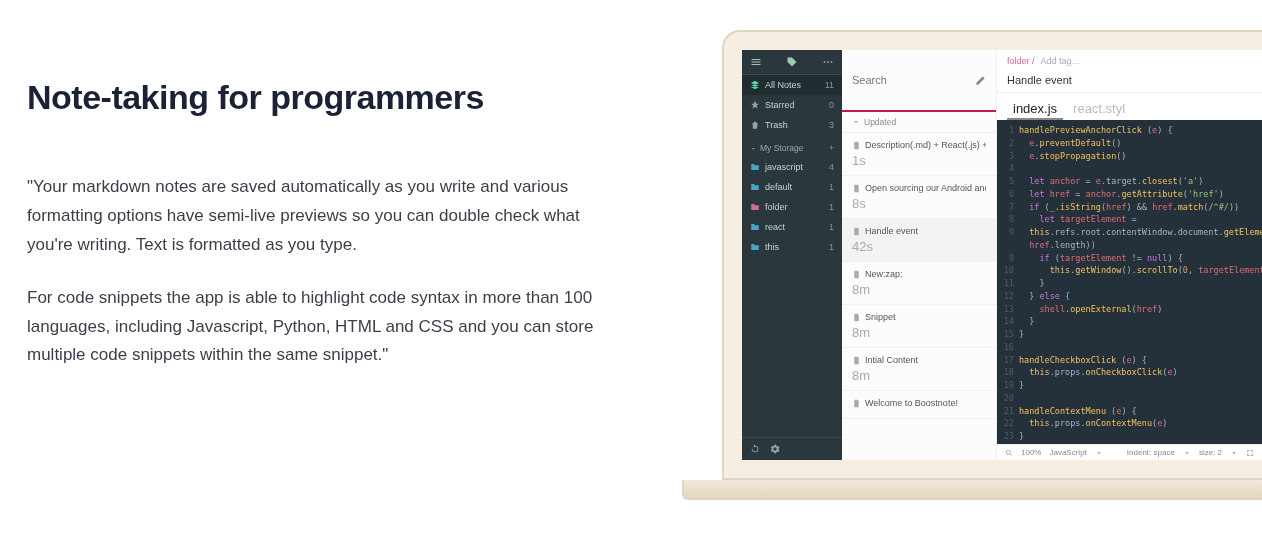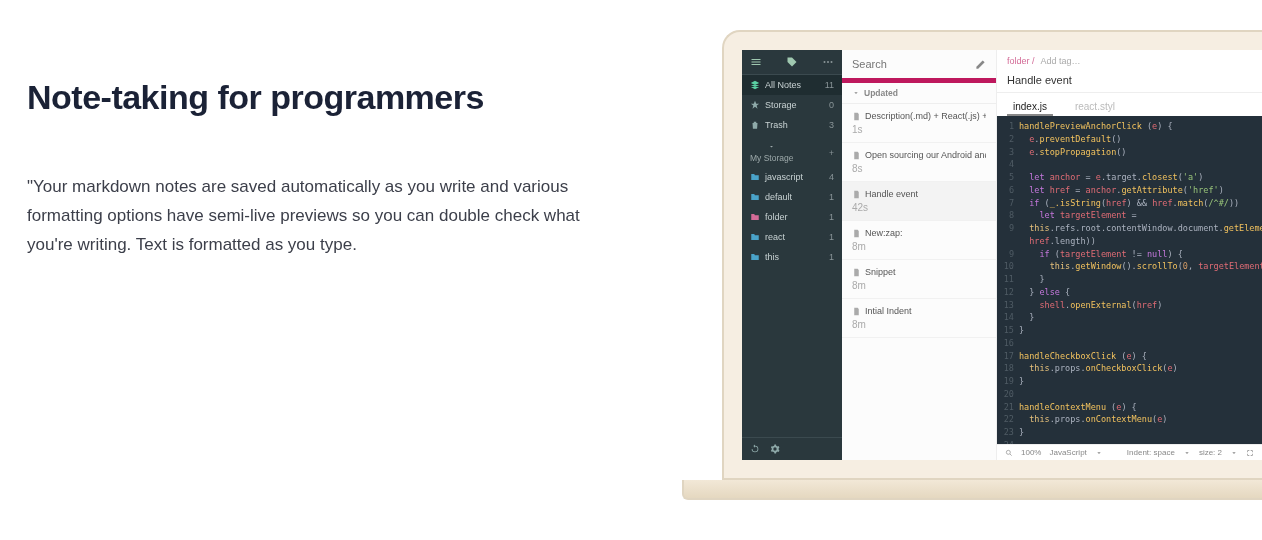--- a/index.html
+++ b/index.html
@@ -29,39 +29,39 @@
 .sb-row .cnt { color:#8a9598; }
 .sb-sect { display:flex; align-items:center; justify-content:space-between; padding:8px 8px 4px; color:#9da9aa; font-size:8.5px;}
 .sb-sect .plus { color:#8a9598; }
 .folder svg { fill:#4aa3c9; }
 .folder.pink svg { fill:#d36b97; }
 .sb-footer { margin-top:auto; display:flex; gap:10px; padding:6px 8px; border-top:1px solid #3b4a4f;}
 .sb-footer svg { width:10px; height:10px; fill:#8ea9a9; }
 
 
 .nlist { width:155px; background:#fcfcfc; border-right:1px solid #eee; display:flex; flex-direction:column; }
-.search { display:flex; align-items:center; justify-content:space-between; padding:8px 10px; border-bottom:5px solid #be185d; }
+.search { display:flex; align-items:center; justify-content:space-between; padding:24px 10px; border-bottom:2px solid #be185d; }
 .search input { border:none; font-size:11px; color:#444; background:transparent; width:100px; outline:none; }
 .search svg { width:11px; height:11px; fill:#888; }
-.sort { display:flex; align-items:center; gap:4px; padding:5px 10px; color:#888; font-size:8.5px; border-bottom:1px solid #eee;font-weight:bold;}
+.sort { display:flex; align-items:center; gap:4px; padding:5px 10px; color:#888; font-size:8.5px; border-bottom:1px solid #eee;}
 .sort svg { width:8px; height:8px; fill:#888; }
 .nitem { padding:7px 10px; border-bottom:1px solid #f1f1f1; cursor:pointer; }
 .nitem.sel { background:#f3f3f3; }
 .nitem .ti { display:flex; align-items:center; gap:4px; color:#555; font-size:9px; margin-bottom:3px; white-space:nowrap; overflow:hidden; text-overflow:ellipsis;}
 .nitem svg { width:9px; height:9px; fill:#aaa; flex:none; }
-.nitem .tm { color:#aaa; font-size:10px; }
+.nitem .tm { color:#aaa; font-size:13px; }
 
 
 .detail { flex:1; display:flex; flex-direction:column; min-width:0; }
 .crumb { display:flex; align-items:center; gap:6px; padding:6px 10px; font-size:9px;}
 .crumb .fld { color:#d36b97; }
 .crumb .tag { color:#aaa; }
 .titleRow { padding:2px 10px 6px; border-bottom:1px solid #eee; }
 .titleRow input { border:none; font-size:11px; color:#333; width:100%; outline:none; }
-.tabs { display:flex; gap:16px; padding:6px 10px 0; font-size:10px; }
+.tabs { display:flex; gap:4px; padding:6px 10px 0; font-size:13px; }
 .tab { padding:2px 6px; color:#666; border-bottom:2px solid transparent; cursor:pointer; }
 .tab.active { color:#222; border-bottom-color:#888; }
 .tab.dim { color:#bbb; }
 
 .editor { flex:1; background:#24303a; color:#d8dee6; font-family:Menlo,Consolas,monospace; font-size:8.5px; line-height:1.5; padding:4px 0 4px 4px; overflow:hidden; white-space:pre; }
 .editor .ln { display:flex; }
 .editor .gut { width:18px; text-align:right; color:#4f5b64; padding-right:5px; flex:none; }
 .tok-fn { color:#f2c25e; }
 .tok-kw { color:#c678dd; }
 .tok-var { color:#e06c75; }
@@ -73,20 +73,21 @@
 .status { display:flex; align-items:center; gap:8px; padding:3px 8px; font-size:8px; color:#888; border-top:1px solid #eee; }
 .status .sp { flex:1; }
 .status svg { width:8px; height:8px; fill:#888; }
 </style>
 </head>
 <body>
 
 <div class="copy">
   <h1>Note-taking for programmers</h1>
   <p>"Your markdown notes are saved automatically as you write and various formatting options have semi-live previews so you can double check what you're writing. Text is formatted as you type.</p>
+  <p>For code snippets the app is able to highlight code syntax in more than 100 languages, including Javascript, Python, HTML and CSS and you can store multiple code snippets within the same snippet."</p>
 </div>
 
 <div class="laptop">
   <div class="bezel">
     <div class="screen">
 
       <div class="sidebar">
         <div class="sb-top">
           <svg viewBox="0 0 24 24">
               <path d="M3 6h18v2H3zM3 11h18v2H3zM3 16h18v2H3z"></path>
@@ -108,36 +109,36 @@
                 </svg>
                 <span>All Notes</span>
               </span>
               <span class="cnt">11</span>
             </div>
             <div class="sb-row">
               <span class="lab">
                 <svg viewBox="0 0 24 24">
                   <path d="M12 2l3 7h7l-6 4 2 8-6-5-6 5 2-8-6-4h7z"></path>
                 </svg>
-                <span>Storage</span>
+                <span>Starred</span>
               </span>
               <span class="cnt">0</span>
             </div>
             <div class="sb-row">
               <span class="lab">
                 <svg viewBox="0 0 24 24">
                   <path d="M6 7h12l-1 14H7zM9 4h6v3H9z"></path>
                 </svg>
                 <span>Trash</span>
               </span>
               <span class="cnt">3</span>
             </div>
           </div>
         <div class="sb-sect">
-          <span class="lab" style="display:flex;align-items:center;gap:3px;flex-direction:column;">
+          <span class="lab" style="display:flex;align-items:center;gap:3px;">
               <svg viewBox="0 0 24 24" style="width:7px;height:7px;fill:#9da9aa;">
                 <path d="M7 10l5 5 5-5z"></path>
               </svg>
               <span>My Storage</span>
             </span>
           <span class="plus">+</span>
         </div>
         <div id="sb-folders">
             <div class="sb-row folder">
               <span class="lab">
@@ -252,23 +253,32 @@
                 </svg>
                 <span>Snippet</span>
               </div>
               <div class="tm">8m</div>
             </div>
             <div class="nitem">
               <div class="ti">
                 <svg viewBox="0 0 24 24">
                   <path d="M6 2h9l3 3v17H6z"></path>
                 </svg>
-                <span>Intial Indent</span>
+                <span>Intial Content</span>
               </div>
               <div class="tm">8m</div>
+            </div>
+            <div class="nitem">
+              <div class="ti">
+                <svg viewBox="0 0 24 24">
+                  <path d="M6 2h9l3 3v17H6z"></path>
+                </svg>
+                <span>Welcome to Boostnote!</span>
+              </div>
+              <div class="tm"></div>
             </div>
           </div>
       </div>
 
       <div class="detail">
         <div class="crumb">
           <span class="fld">folder /</span>
           <span class="tag">Add tag…</span>
         </div>
         <div class="titleRow">

